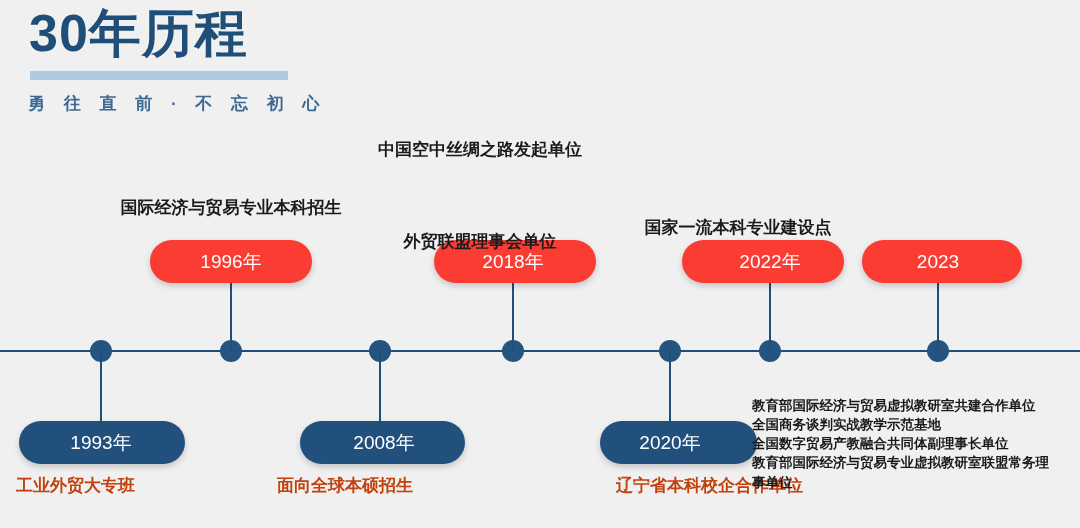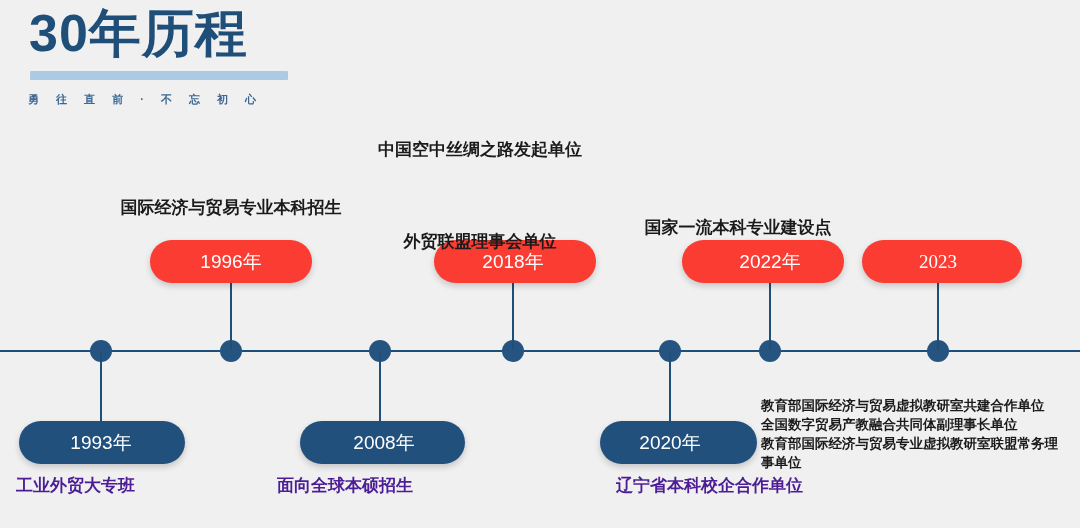--- a/index.html
+++ b/index.html
@@ -18,21 +18,21 @@
     position:absolute;left:29px;top:6px;
     font-size:52px;font-weight:bold;color:#1f4e79;
     letter-spacing:1px;line-height:1.05;white-space:nowrap;
   }
   .hdr-rule{
     position:absolute;left:30px;top:71px;width:258px;height:9px;
     background:#adcae3;border-radius:1px;
   }
   .hdr-sub{
     position:absolute;left:28px;top:92px;
-    font-size:11px;font-weight:bold;color:#3c6893;
+    font-size:17px;font-weight:bold;color:#3c6893;
     letter-spacing:7px;white-space:nowrap;
   }
 
   
   .axis{
     position:absolute;left:0;top:350px;width:1080px;height:2px;
     background:#1f4e79;
   }
   .dot{
     position:absolute;top:340px;width:22px;height:22px;margin-left:-11px;
@@ -52,28 +52,27 @@
   .pill.red{background:#fa3c33;}
   .pill.blue{background:#22507d;text-align:center;}
   .pill span{position:absolute;transform:translateX(-50%);}
 
   
   .toplab{
     position:absolute;font-size:17px;font-weight:bold;color:#1a1a1a;
     white-space:nowrap;transform:translateX(-50%);
   }
   .botlab{
-    position:absolute;font-size:17px;font-weight:bold;color:#4c1d95;
+    position:absolute;font-size:17px;font-weight:bold;color:#c2410c;
     white-space:nowrap;
   }
   .notes{
     position:absolute;left:752px;top:396px;width:310px;
     font-size:13.5px;font-weight:bold;color:#1a1a1a;
     line-height:1.42;
-    margin-left:9px;
   }
   .notes div{white-space:nowrap;}
   .notes div.wrap{white-space:normal;}
 </style>
 </head>
 <body>
 
 <div id="stage">
 
   <div class="hdr">
@@ -118,23 +117,24 @@
       <div class="botlab" style="left: 589px; top: 474px; margin-left: 27px;">辽宁省本科校企合作单位</div>
       <div class="dot" style="left: 770px;"></div>
       <div class="stem" style="left: 770px; top: 283px; height: 67px;"></div>
       <div class="pill red" style="left: 682px; top: 240px; width: 162px;">
         <span style="left: 88px;">2022年</span>
       </div>
       <div class="toplab" style="left: 738px; top: 216px;">国家一流本科专业建设点</div>
       <div class="dot" style="left: 938px;"></div>
       <div class="stem" style="left: 938px; top: 283px; height: 67px;"></div>
       <div class="pill red" style="left: 862px; top: 240px; width: 160px;">
-        <span style="left: 76px; font-family: Liberation Serif, serif;">2023</span>
+        <span style="left: 76px;">2023</span>
       </div>
     </div>
 
   <div class="notes">
       <div>教育部国际经济与贸易虚拟教研室共建合作单位</div>
+      <div>全国商务谈判实战教学示范基地</div>
       <div>全国数字贸易产教融合共同体副理事长单位</div>
       <div class="wrap">教育部国际经济与贸易专业虚拟教研室联盟常务理事单位</div>
     </div>
 
 </div>
 
 </body></html>

